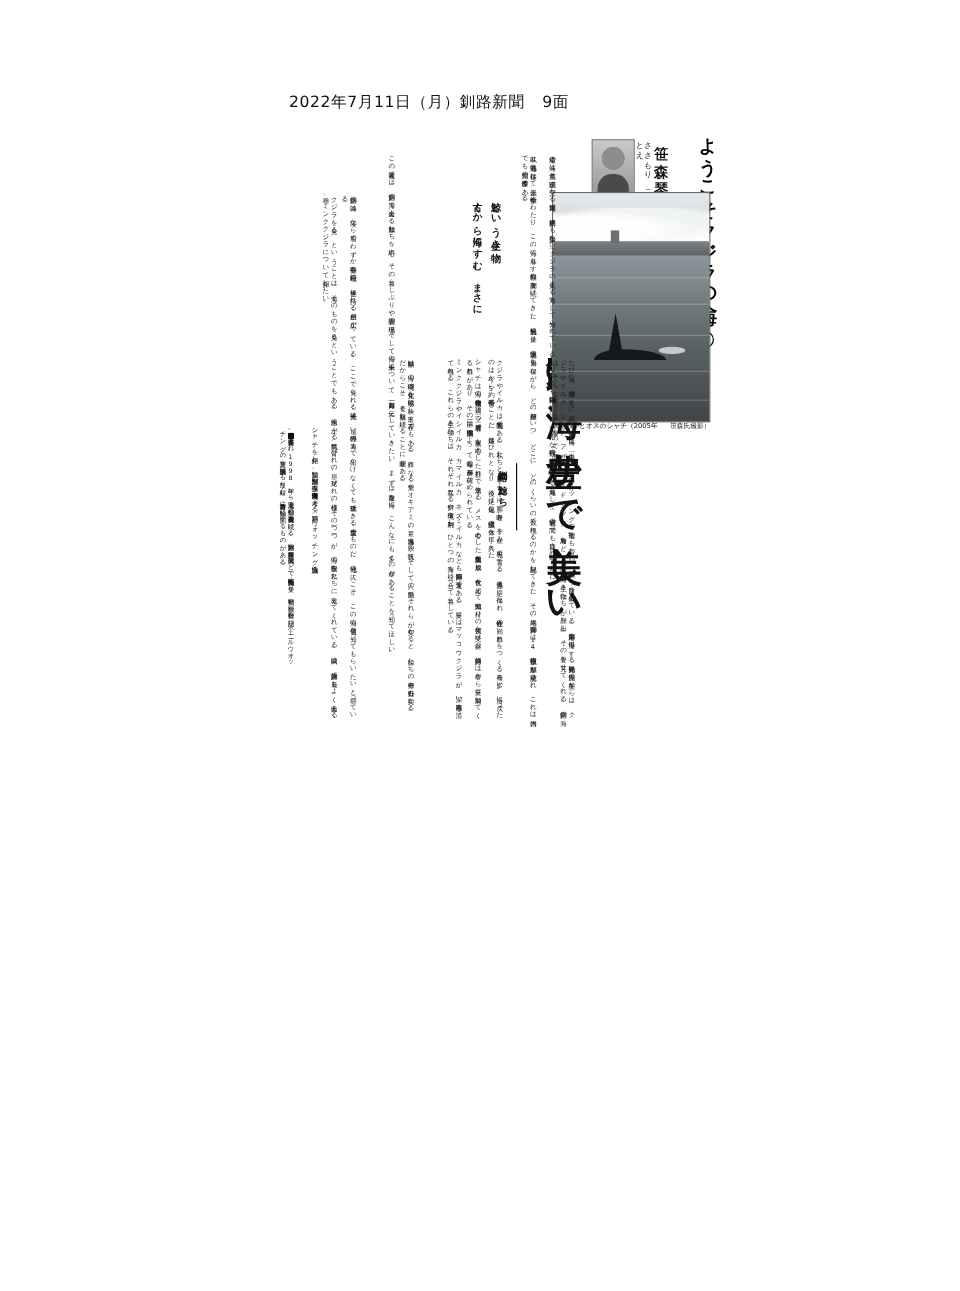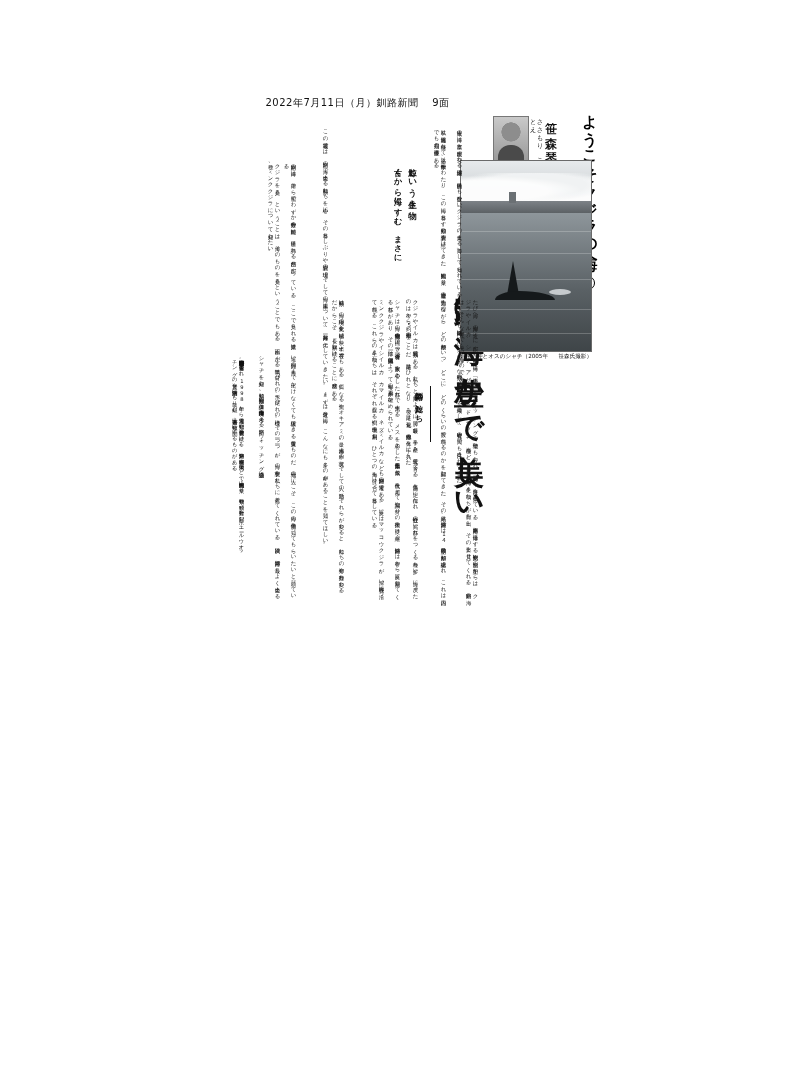--- a/index.html
+++ b/index.html
@@ -16,24 +16,23 @@
     overflow: hidden;
   }
 
   
   .page-header {
     position: absolute;
     top: 76px;
     left: 0;
     width: 715px;
     text-align: center;
-    font-size: 10px;
+    font-size: 13px;
     letter-spacing: 0.5px;
     color: #111;
-    margin-top: 20px;
   }
   .page-header span { display: inline-block; }
   .page-header .pg { margin-left: 10px; }
 
   
   .clipping {
     position: absolute;
     left: 207px;
     top: 100px;
     width: 390px;

